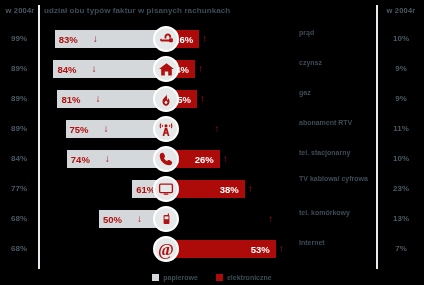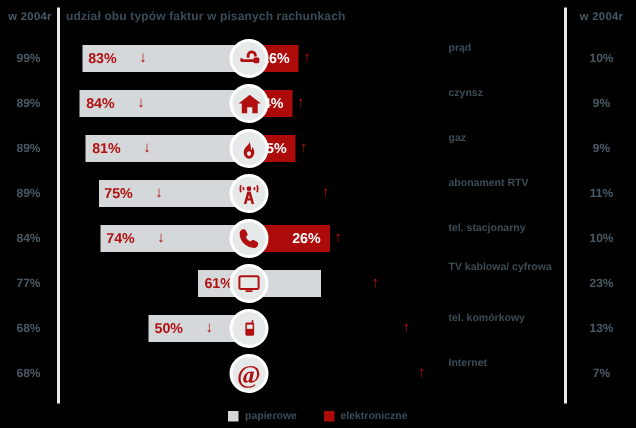--- a/index.html
+++ b/index.html
@@ -239,20 +239,23 @@
         </div>
         <div class="cat-label">tel. stacjonarny</div>
         <div class="pct-right">10%</div>
       </div>
       <div class="row" style="top: 152px;">
         <div class="pct-left">77%</div>
         <div class="bar-paper" style="left: 84.26px; width: 81.74px; margin-left: 48px;">
           <span class="val">61%</span>
           <span class="arr" style="left: 38px;">↓</span>
         </div>
+        <div class="bar-elec" style="left: 166px; width: 78.66px;">
+          <span class="val">38%</span>
+        </div>
         <span class="arr-up" style="left: 247.66px;">↑</span>
         <div class="medallion" style="left: 153px;">
           <svg width="18" height="16" viewBox="0 0 24 24">
             <rect x="2.4" y="4.8" width="19.2" height="12.6" rx="1.6" fill="none" stroke="#b11010" stroke-width="2"></rect>
             <rect x="8.4" y="18.8" width="7.2" height="1.8" rx=".9" fill="#b11010"></rect>
           </svg>
         </div>
         <div class="cat-label two-line">TV kablowa/ cyfrowa</div>
         <div class="pct-right">23%</div>
       </div>
@@ -271,20 +274,23 @@
           </svg>
         </div>
         <div class="cat-label">tel. komórkowy</div>
         <div class="pct-right">13%</div>
       </div>
       <div class="row" style="top: 212px;">
         <div class="pct-left">68%</div>
         <div class="bar-paper" style="left: 105.7px; width: 60.3px; margin-top: 48px;">
           <span class="val">45%</span>
           <span class="arr" style="left: 38px;">↓</span>
+        </div>
+        <div class="bar-elec" style="left: 166px; width: 109.71px;">
+          <span class="val">53%</span>
         </div>
         <span class="arr-up" style="left: 278.71px;">↑</span>
         <div class="medallion" style="left: 153px;">
           <span class="at">@</span>
         </div>
         <div class="cat-label">Internet</div>
         <div class="pct-right">7%</div>
       </div>
     </div>
 

